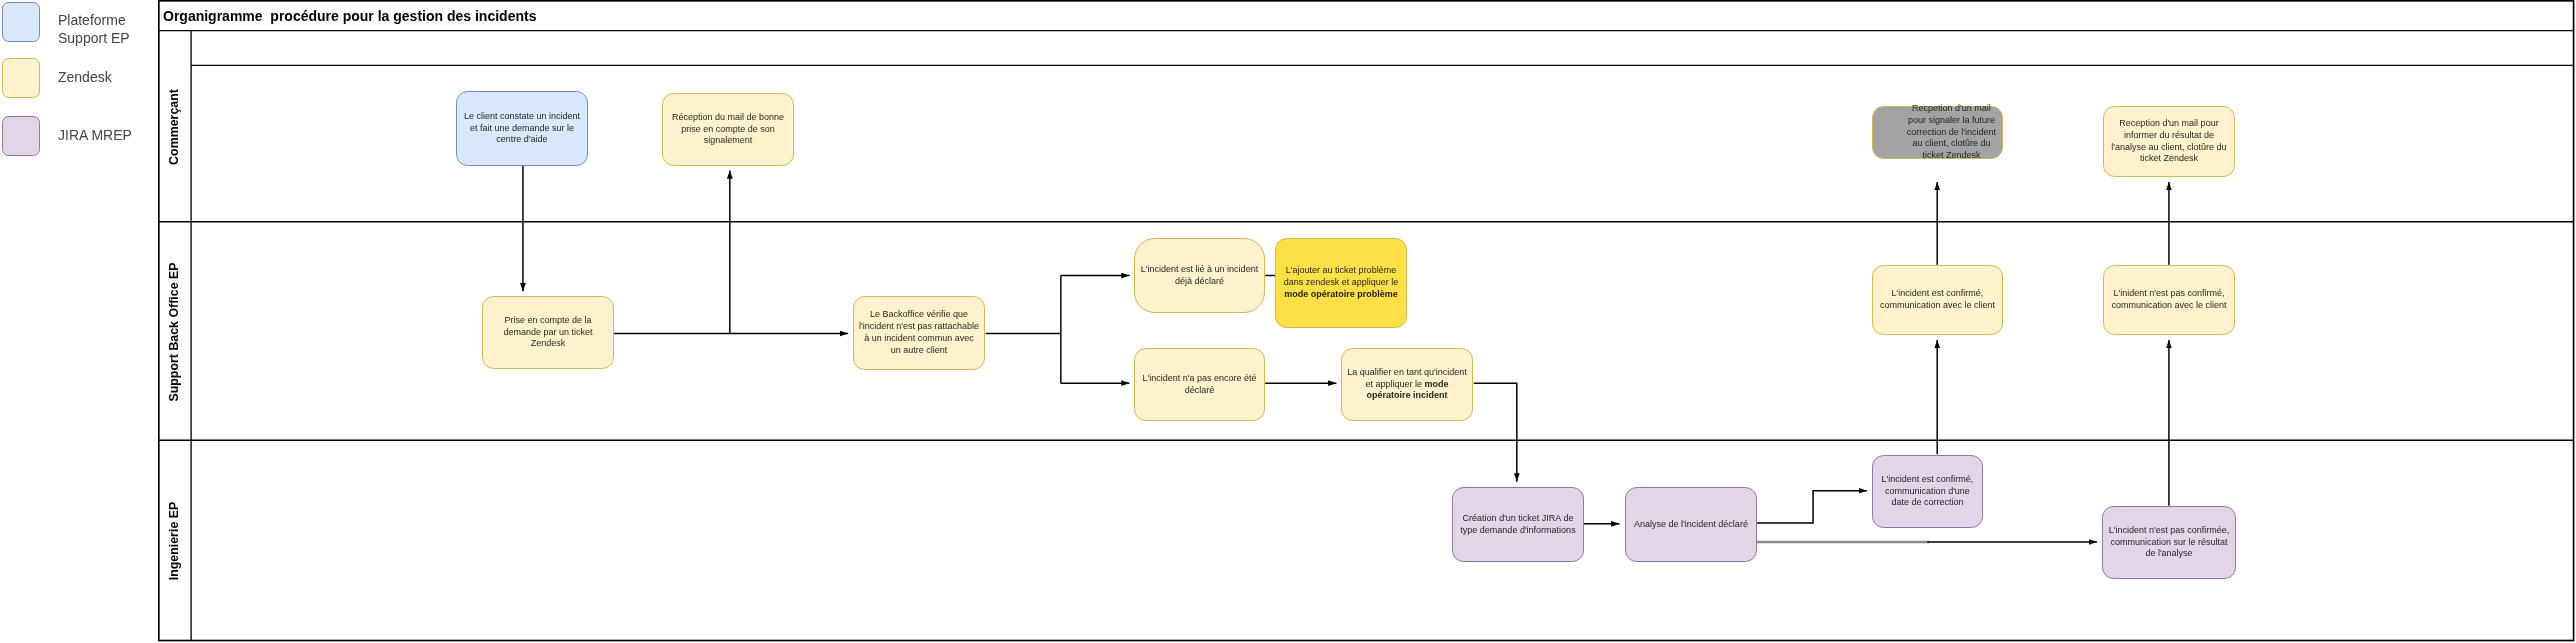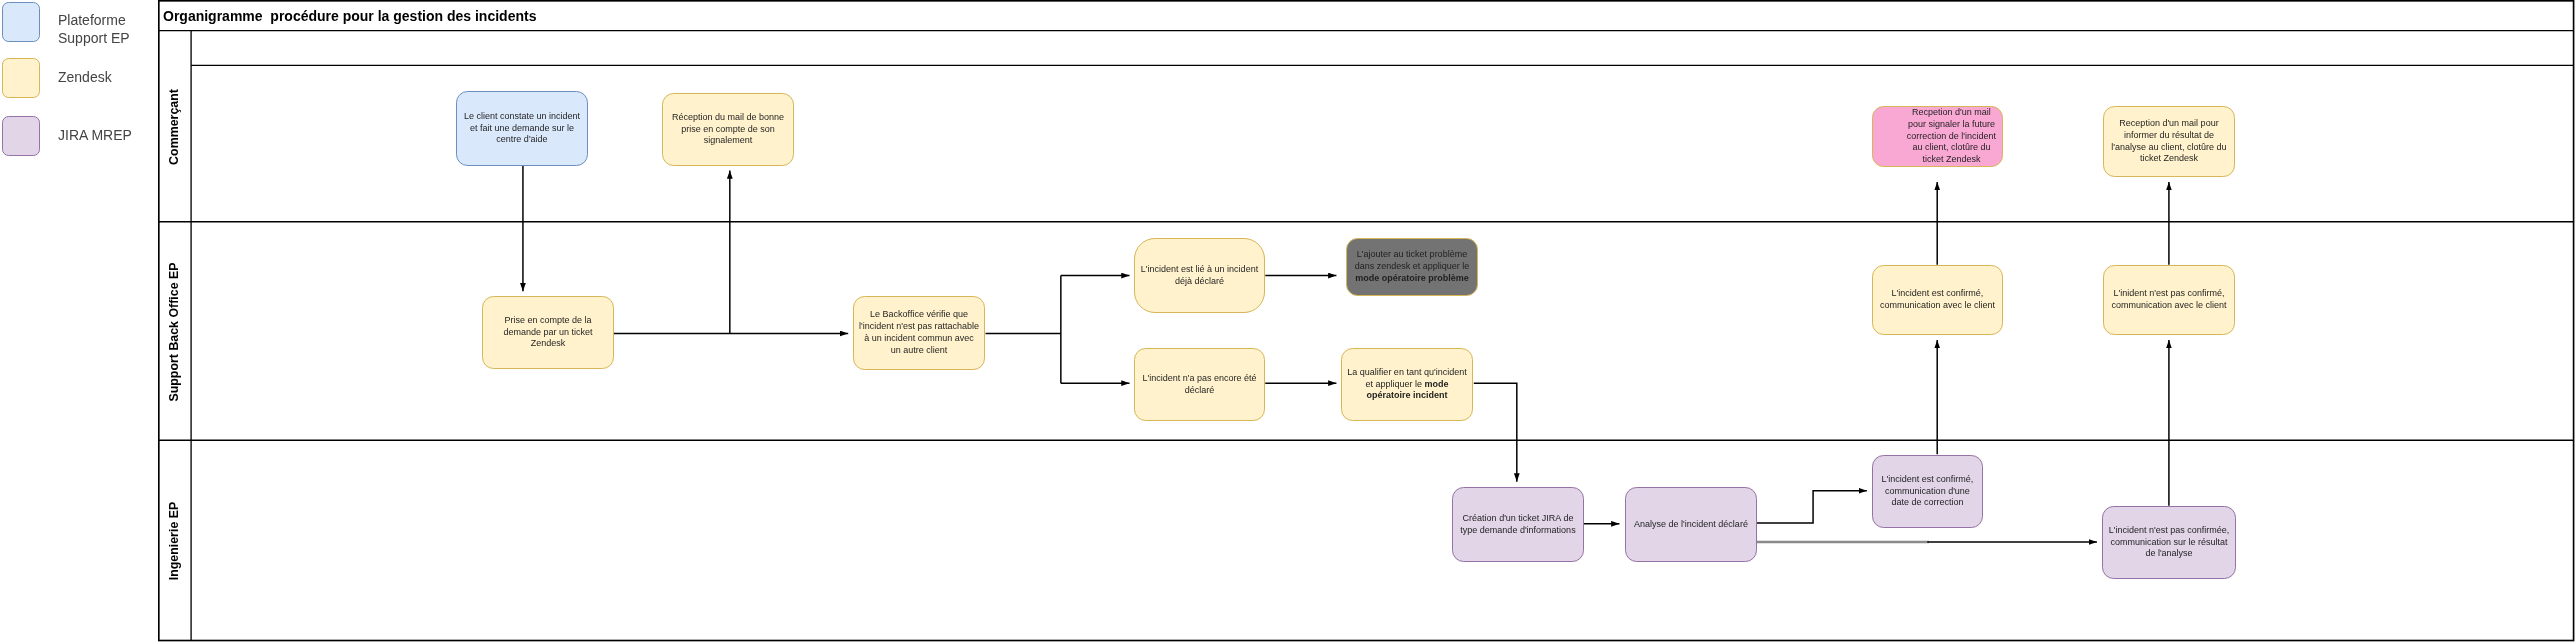--- a/index.html
+++ b/index.html
@@ -82,39 +82,39 @@
         <span>Ingenierie EP</span>
       </div>
     </div>
   <div id="nodes">
       <div class="node" style="left: 456px; top: 91px; width: 132px; height: 75px; background: rgb(218, 232, 252); border-color: rgb(108, 142, 191);">
         <div><span class="nt">Le client constate un incident et fait une demande sur le centre d'aide</span></div>
       </div>
       <div class="node" style="left: 662px; top: 93px; width: 132px; height: 73px; background: rgb(255, 242, 204); border-color: rgb(214, 182, 86);">
         <div><span class="nt">Réception du mail de bonne prise en compte de son signalement</span></div>
       </div>
-      <div class="node" style="left: 1872px; top: 106px; width: 131px; height: 61px; background: #f9a8d4; border-color: rgb(214, 182, 86); padding-left: 32px;">
+      <div class="node" style="left: 1872px; top: 106px; width: 131px; height: 53px; background: #a3a3a3; border-color: rgb(214, 182, 86); padding-left: 32px;">
         <div><span class="nt">Recpetion d'un mail pour signaler la future correction de l'incident au client, clotûre du ticket Zendesk</span></div>
       </div>
       <div class="node" style="left: 2103px; top: 106px; width: 132px; height: 71px; background: rgb(255, 242, 204); border-color: rgb(214, 182, 86);">
         <div><span class="nt">Reception d'un mail pour informer du résultat de l'analyse au client, clotûre du ticket Zendesk</span></div>
       </div>
       <div class="node" style="left: 456px; top: 296px; width: 132px; height: 73px; background: rgb(255, 242, 204); border-color: rgb(214, 182, 86); margin-left: 26px;">
         <div><span class="nt">Prise en compte de la demande par un ticket Zendesk</span></div>
       </div>
       <div class="node" style="left: 853px; top: 296px; width: 132px; height: 74px; background: rgb(255, 242, 204); border-color: rgb(214, 182, 86);">
         <div><span class="nt">Le Backoffice vérifie que l'incident n'est pas rattachable à un incident commun avec un autre client</span></div>
       </div>
       <div class="node" style="left: 1134px; top: 238px; width: 131px; height: 75px; background: rgb(255, 242, 204); border-color: rgb(214, 182, 86); border-radius: 21px;">
         <div><span class="nt">L'incident est lié à un incident déjà déclaré</span></div>
       </div>
       <div class="node" style="left: 1134px; top: 348px; width: 131px; height: 73px; background: rgb(255, 242, 204); border-color: rgb(214, 182, 86);">
         <div><span class="nt">L'incident n'a pas encore été déclaré</span></div>
       </div>
-      <div class="node" style="left: 1346px; top: 238px; width: 132px; height: 58px; background: #737373; border-color: rgb(214, 182, 86);">
+      <div class="node" style="left: 1275px; top: 238px; width: 132px; height: 90px; background: #fde047; border-color: rgb(214, 182, 86);">
         <div><span class="nt">L'ajouter au ticket problème dans zendesk et appliquer le</span> <span class="ntb">mode opératoire problème</span></div>
       </div>
       <div class="node" style="left: 1341px; top: 348px; width: 132px; height: 73px; background: rgb(255, 242, 204); border-color: rgb(214, 182, 86);">
         <div><span class="nt">La qualifier en tant qu'incident et appliquer le</span> <span class="ntb">mode opératoire incident</span></div>
       </div>
       <div class="node" style="left: 1872px; top: 265px; width: 131px; height: 70px; background: rgb(255, 242, 204); border-color: rgb(214, 182, 86);">
         <div><span class="nt">L'incident est confirmé, communication avec le client</span></div>
       </div>
       <div class="node" style="left: 2103px; top: 265px; width: 132px; height: 70px; background: rgb(255, 242, 204); border-color: rgb(214, 182, 86);">
         <div><span class="nt">L'inident n'est pas confirmé, communication avec le client</span></div>

